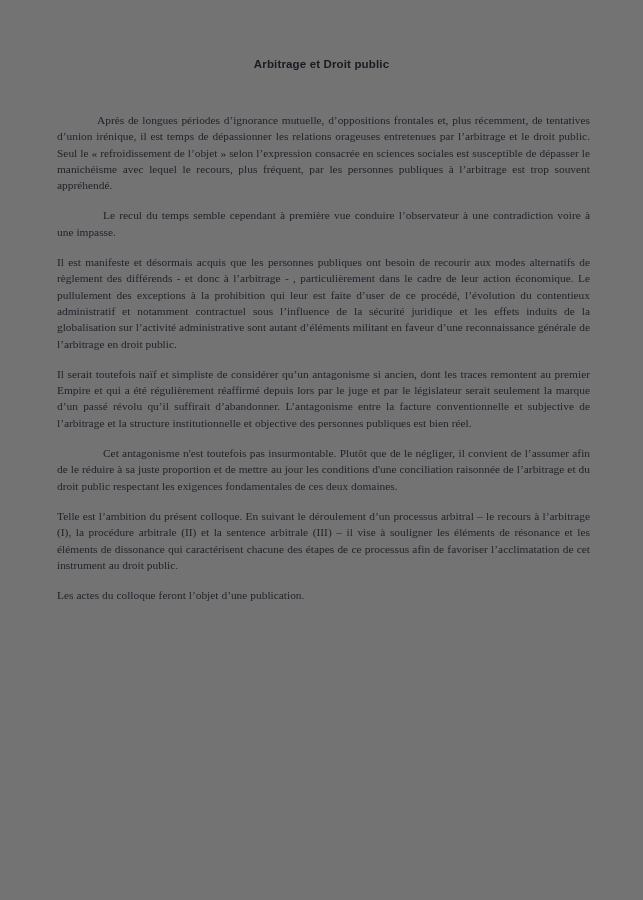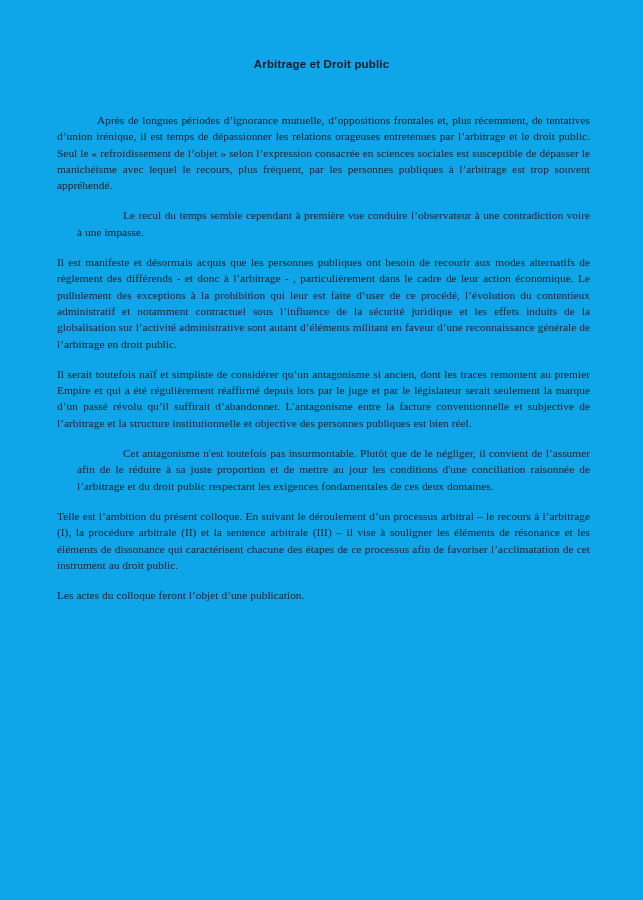--- a/index.html
+++ b/index.html
@@ -5,21 +5,21 @@
   html, body {
     margin: 0;
     padding: 0;
     background: #ffffff;
   }
 
   .page {
     position: relative;
     width: 643px;
     height: 900px;
-    background: #0ea5e9;
+    background: #737373;
     overflow: hidden;
     box-sizing: border-box;
   }
 
   .doc-title {
     font-family: "Liberation Sans", sans-serif;
     font-weight: bold;
     font-size: 11.5px;
     color: #1a1a22;
     text-align: center;
@@ -46,21 +46,20 @@
     hyphens: none;
     word-spacing: 0.1px;
   }
 
   .para.indent-sm {
     text-indent: 40px;
   }
 
   .para.indent-lg {
     text-indent: 46px;
-    margin-left: 20px;
   }
 
   .para.last {
     margin-bottom: 0;
   }
 </style>
 </head>
 <body>
 
 <div class="page">

